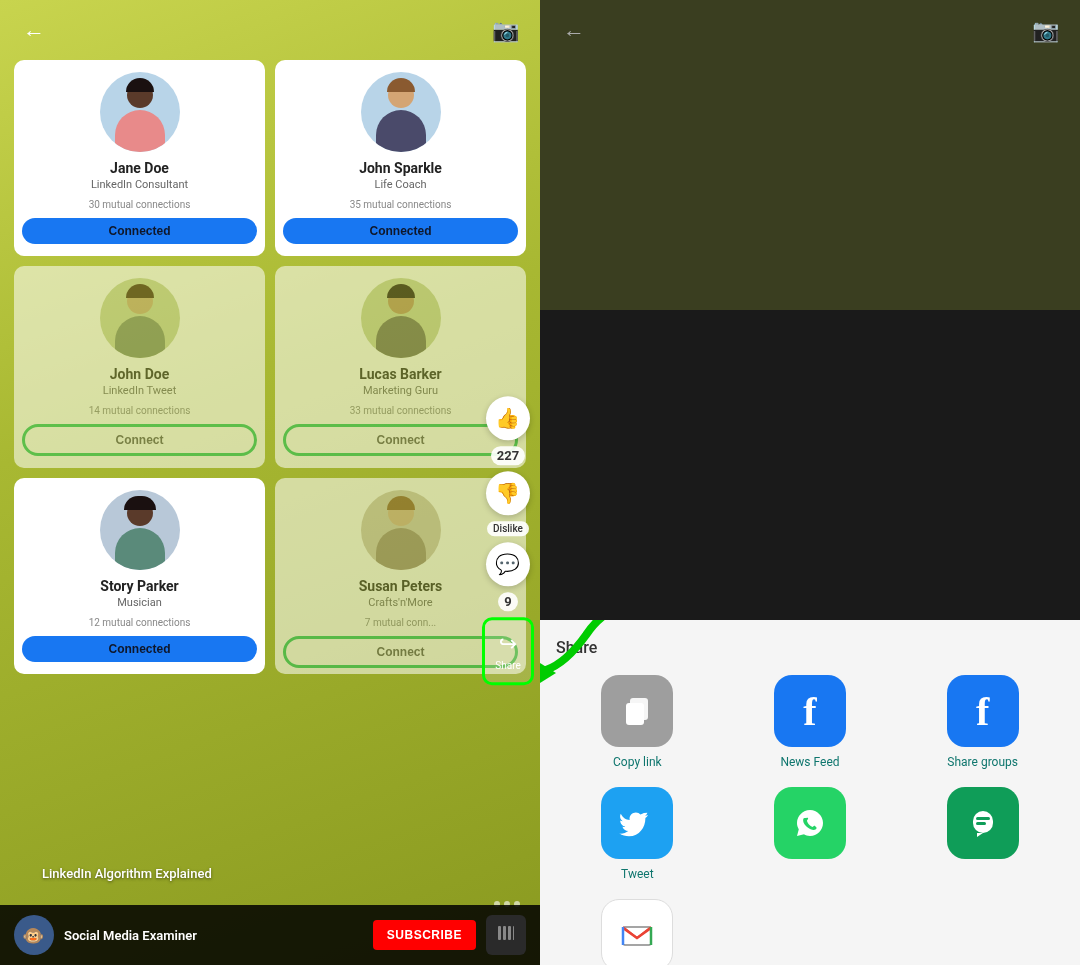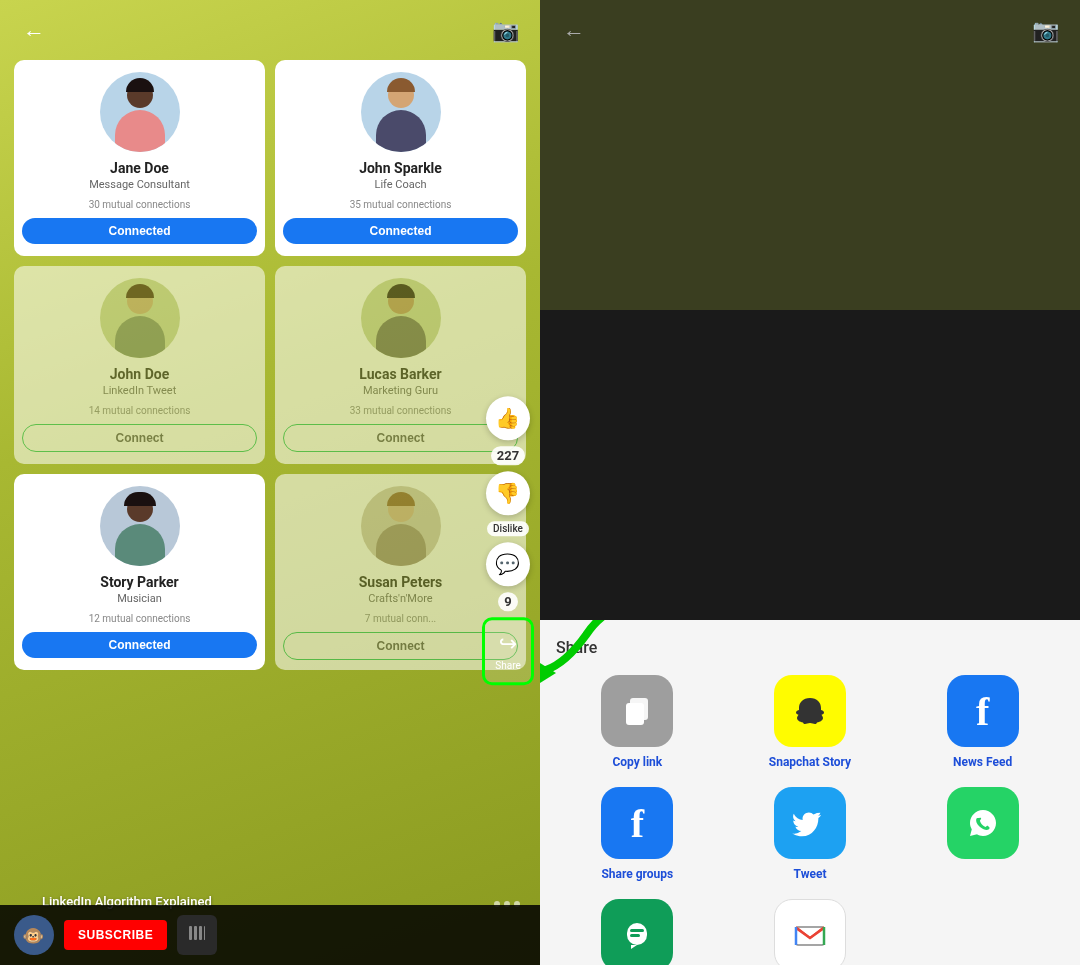--- a/index.html
+++ b/index.html
@@ -142,34 +142,34 @@
     }
 
     .card-mutual {
       font-size: 10px;
       color: #888;
       margin-bottom: 8px;
     }
 
     .btn-connected {
       background: #1877f2;
-      color: #ffffff;
+      color: #0f172a;
       border: none;
       border-radius: 20px;
       padding: 6px 20px;
       font-size: 12px;
       font-weight: 600;
       cursor: pointer;
       width: 100%;
     }
 
     .btn-connect {
       background: white;
       color: #555;
-      border: 1px solid #22c55e;
+      border: 3px solid #22c55e;
       border-radius: 20px;
       padding: 6px 20px;
       font-size: 12px;
       font-weight: 600;
       cursor: pointer;
       width: 100%;
     }
 
     .reaction-panel {
       position: absolute;
@@ -279,21 +279,21 @@
       display: flex;
       align-items: center;
       justify-content: center;
       color: #888;
       font-size: 18px;
       flex-shrink: 0;
     }
 
     .bottom-text {
       position: absolute;
-      bottom: 56px; left: 14px;
+      bottom: 84px; left: 14px;
       color: white;
       font-size: 13px;
       font-weight: 500;
       text-shadow: 0 1px 3px rgba(0,0,0,0.5);
       padding-left: 28px;
     }
 
     .dots-row {
       position: absolute;
       bottom: 58px;
@@ -367,23 +367,23 @@
       border-radius: 18px;
       display: flex;
       align-items: center;
       justify-content: center;
       font-size: 32px;
       position: relative;
     }
 
     .share-label {
       font-size: 12px;
-      color: #1d4ed8;
+      color: #0f766e;
       text-align: right;
-      font-weight: 700;
+      font-weight: 400;
     }
 
     .icon-copy { background: #9e9e9e; }
     .icon-snapchat { background: #fffc00; }
     .icon-facebook { background: #1877f2; }
     .icon-fb-groups { background: #1877f2; }
     .icon-twitter-dm { background: #1da1f2; }
     .icon-tweet { background: #1da1f2; }
     .icon-whatsapp { background: #25d366; }
     .icon-hangouts { background: #0f9d58; }
@@ -416,21 +416,21 @@
 
     <div class="profile-card">
       <div class="avatar-container">
         <div class="avatar-figure">
           <div class="avatar-hair avatar-hair-dark"></div>
           <div class="avatar-head avatar-head-dark"></div>
           <div class="avatar-body avatar-body-pink"></div>
         </div>
       </div>
       <div class="card-name">Jane Doe</div>
-      <div class="card-title">Message Consultant</div>
+      <div class="card-title">LinkedIn Consultant</div>
       <div class="card-mutual">30 mutual connections</div>
       <button class="btn-connected">Connected</button>
     </div>
 
     <div class="profile-card">
       <div class="avatar-container">
         <div class="avatar-figure">
           <div class="avatar-hair avatar-hair-light"></div>
           <div class="avatar-head"></div>
           <div class="avatar-body avatar-body-dark"></div>
@@ -517,20 +517,21 @@
   <div class="dots-row">
     <div class="dot"></div>
     <div class="dot"></div>
     <div class="dot"></div>
   </div>
 
   <div class="bottom-bar">
     <div class="channel-avatar">
       <div class="channel-avatar-inner">🐵</div>
     </div>
+    <div class="channel-name">Social Media Examiner</div>
     <button class="subscribe-btn">SUBSCRIBE</button>
     <div class="music-icon">
       <svg width="22" height="22" viewBox="0 0 22 22" fill="none">
         <rect x="3" y="2" width="3" height="14" rx="1" fill="#888"></rect>
         <rect x="8" y="2" width="3" height="14" rx="1" fill="#888"></rect>
         <rect x="13" y="2" width="3" height="14" rx="1" fill="#888"></rect>
         <rect x="18" y="2" width="1" height="14" rx="0.5" fill="#888"></rect>
       </svg>
     </div>
   </div>
@@ -559,28 +560,20 @@
         </svg>
         <div class="share-icon-wrapper icon-copy">
           <svg width="34" height="34" viewBox="0 0 34 34" fill="none">
             <rect x="10" y="4" width="18" height="22" rx="3" fill="white" opacity="0.9"></rect>
             <rect x="6" y="9" width="18" height="22" rx="3" fill="white"></rect>
           </svg>
         </div>
         <div class="share-label">Copy link</div>
       </div>
 
-      <div class="share-item">
-        <div class="share-icon-wrapper icon-snapchat">
-          <svg width="42" height="42" viewBox="0 0 42 42" fill="none">
-            <path d="M21 8 C14 8 10 12.5 10 18 L10 20 C9 20 7 21 7 22.5 C7 24 8.5 24.5 9.5 24.8 C9 25.5 8 27 8 28 C8 30 10.5 32 14 32.5 C14.5 33.5 15 34 16 34 C17.5 34 19 33 21 33 C23 33 24.5 34 26 34 C27 34 27.5 33.5 28 32.5 C31.5 32 34 30 34 28 C34 27 33 25.5 32.5 24.8 C33.5 24.5 35 24 35 22.5 C35 21 33 20 32 20 L32 18 C32 12.5 28 8 21 8Z" fill="#333"></path>
-          </svg>
-        </div>
-        <div class="share-label">Snapchat Story</div>
-      </div>
 
       <div class="share-item">
         <div class="share-icon-wrapper icon-facebook">
           <span style="color:white;font-size:40px;font-weight:bold;font-family:Georgia,serif;">f</span>
         </div>
         <div class="share-label">News Feed</div>
       </div>
 
       <div class="share-item">
         <div class="share-icon-wrapper icon-fb-groups">

